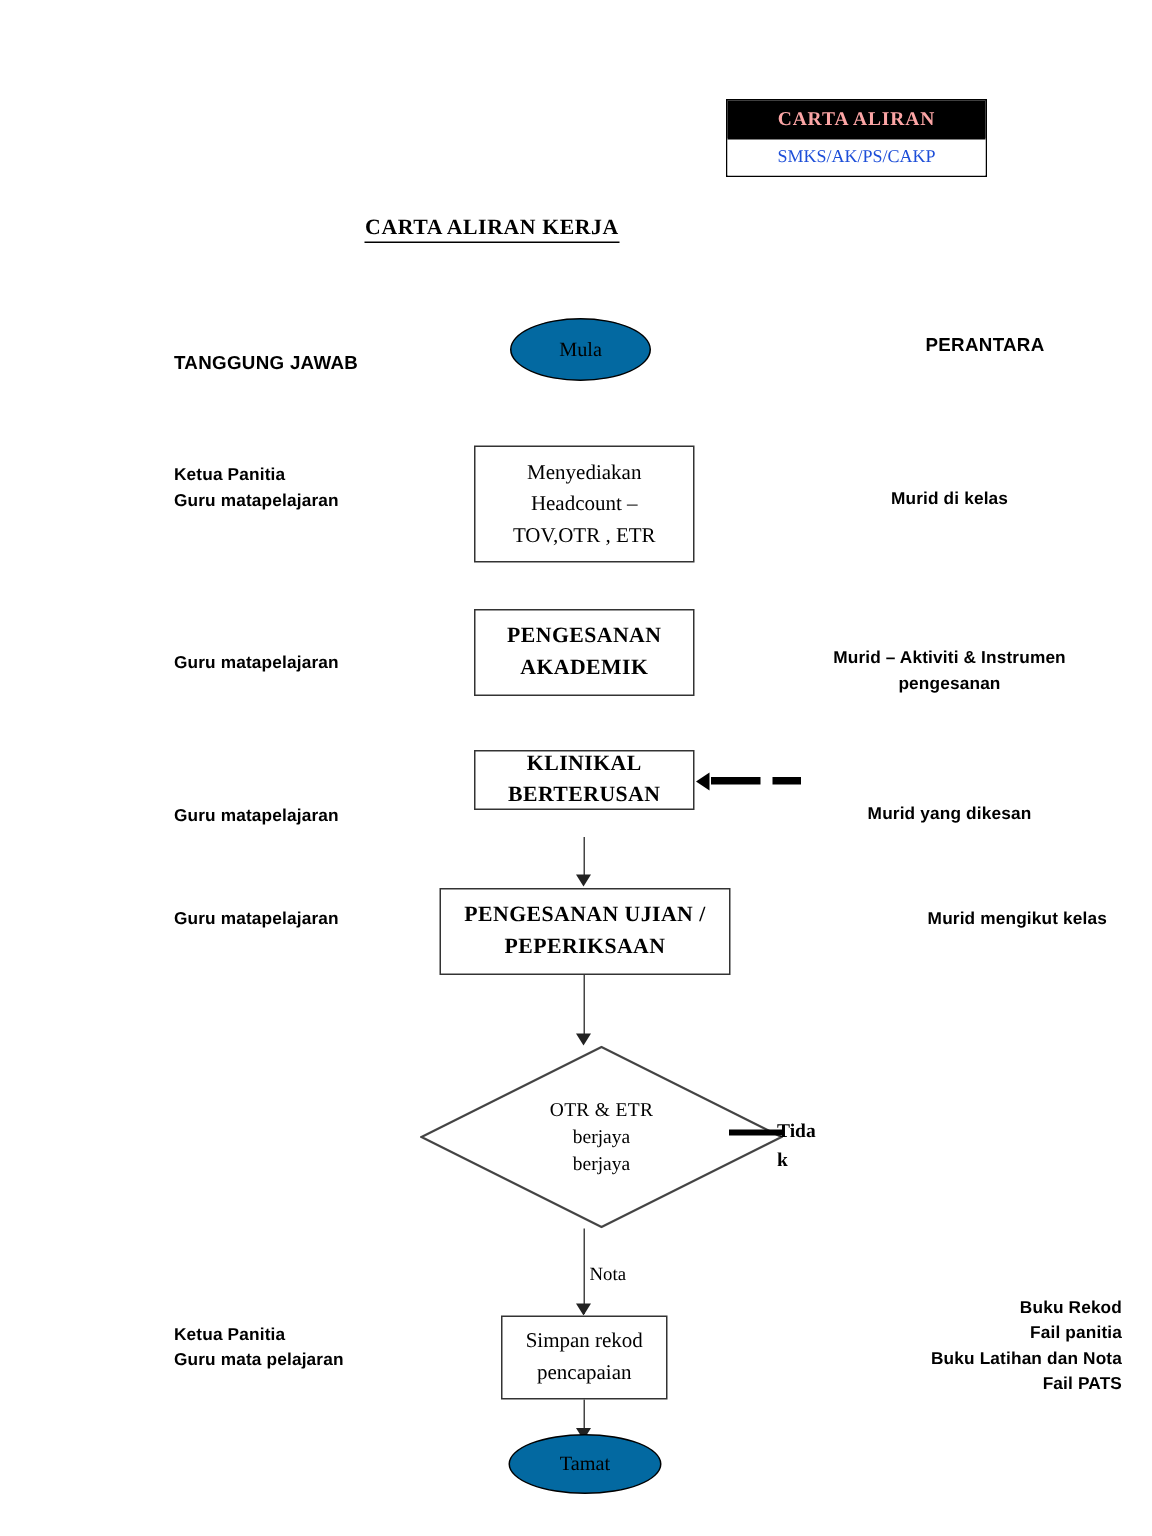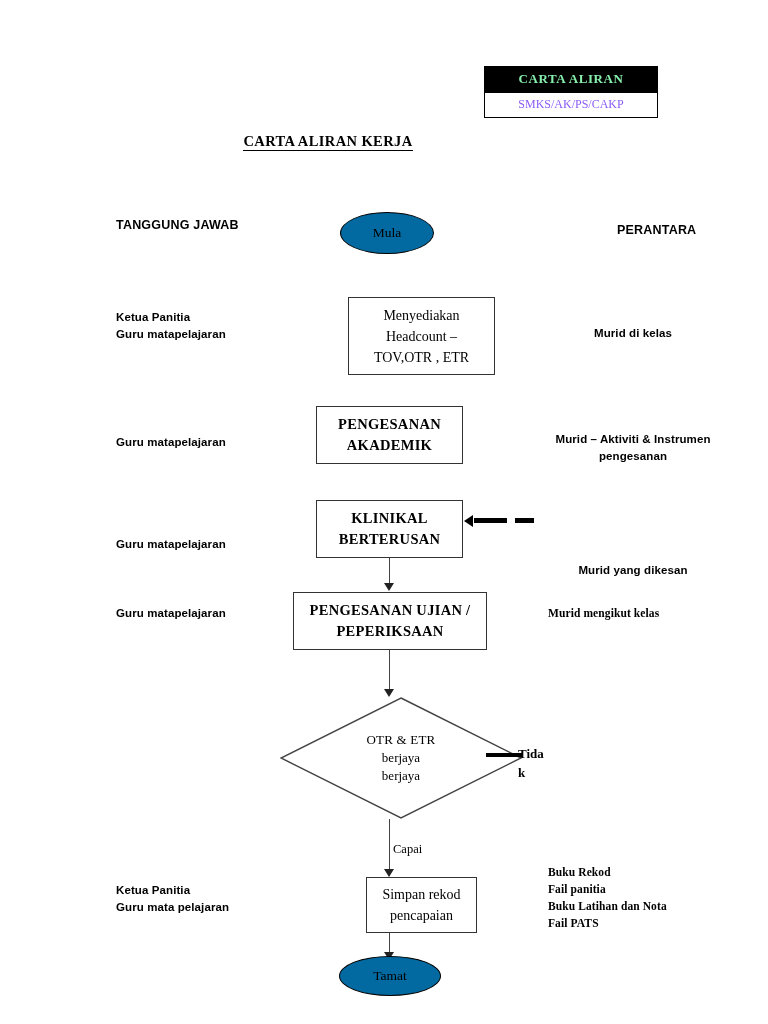--- a/index.html
+++ b/index.html
@@ -4,57 +4,57 @@
 <style>
   html,body{margin:0;padding:0;background:#ffffff;}
   body{
     width:768px;height:1024px;position:relative;overflow:hidden;
     font-family:"Liberation Sans", sans-serif;color:#000;
   }
 
   
   #header-stamp{position:absolute;left:484px;top:66px;width:172px;border:1px solid #000;}
   #header-stamp .title{
-    background:#000;color:#86efac;text-align:center;
+    background:#000;color:#fca5a5;text-align:center;
     font-family:"Liberation Serif", serif;font-weight:bold;
     font-size:13px;letter-spacing:.6px;padding:4px 0 5px;
   }
   #header-stamp .code{
-    background:#fff;color:#8b5cf6;text-align:center;border-top:1px solid #000;
+    background:#fff;color:#1d4ed8;text-align:center;border-top:1px solid #000;
     font-family:"Liberation Serif", serif;font-size:12px;padding:4px 0 5px;
   }
 
   
-  #doc-title{position:absolute;left:0;top:132px;width:656px;text-align:center;}
+  #doc-title{position:absolute;left:0;top:143px;width:656px;text-align:center;}
   #doc-title div{
     font-family:"Liberation Serif", serif;font-weight:bold;font-size:14.5px;
     letter-spacing:.4px;line-height:18px;display:inline-block;
     border-bottom:1px solid #000;padding-bottom:0px;
   }
   #doc-title .l1{margin-bottom:1px;}
 
   
   .colhead{position:absolute;font-weight:bold;font-size:12.5px;letter-spacing:.2px;}
 
   
   .side{
     position:absolute;font-size:11.5px;font-weight:bold;line-height:17px;
     letter-spacing:.1px;
   }
   .side.right{text-align:center;}
-  .side.rightleft{text-align:left;font-family:Liberation Serif, serif;}
+  .side.rightleft{text-align:right;}
 
   
   .node{position:absolute;box-sizing:border-box;}
   .box{
     border:1px solid #333;background:#fff;display:flex;
     align-items:center;justify-content:center;text-align:center;
     font-family:"Liberation Serif", serif;
   }
-  .box.plain{font-size:14px;line-height:21px;margin-left:32px;}
+  .box.plain{font-size:14px;line-height:21px;}
   .box.bold{font-weight:bold;font-size:14.5px;line-height:21px;letter-spacing:.3px;}
 
   .oval{
     border:1.4px solid #000;border-radius:50%;background:#0369a1;
     display:flex;align-items:center;justify-content:center;
     font-family:"Liberation Serif", serif;font-size:13.5px;
   }
 
   .diamond-wrap{position:absolute;}
   .diamond-wrap svg{display:block;}
@@ -92,42 +92,42 @@
 <div id="header-stamp">
   <div class="title">CARTA ALIRAN</div>
   <div class="code">SMKS/AK/PS/CAKP</div>
 </div>
 
 <div id="doc-title">
   <div class="l1">CARTA ALIRAN KERJA</div>
   <br>
 </div>
 
-<div class="colhead" style="left:116px;top:218px;text-align:right;">TANGGUNG JAWAB</div>
+<div class="colhead" style="left:116px;top:235px;text-align:right;">TANGGUNG JAWAB</div>
 <div class="colhead" style="left:585px;top:223px;padding-left:32px;">PERANTARA</div>
 
 <div class="node oval" style="left:340px;top:212px;width:94px;height:42px;">Mula</div>
 
 <div class="side" style="left: 116px; top: 309px; width: 200px; white-space: pre-line;">Ketua Panitia
 Guru matapelajaran</div>
 <div class="node box plain" style="left: 316px; top: 297px; width: 147px; height: 78px; white-space: pre-line;">Menyediakan
 Headcount –
 TOV,OTR , ETR</div>
 <div class="side right" style="left:548px;top:325px;width:170px;text-align:center;">Murid di kelas</div>
 
 <div class="side" style="left:116px;top:434px;width:200px;">Guru matapelajaran</div>
 <div class="node box bold" style="left: 316px; top: 406px; width: 147px; height: 58px; white-space: pre-line;">PENGESANAN
 AKADEMIK</div>
 <div class="side right" style="left: 528px; top: 431px; width: 210px; white-space: pre-line;">Murid – Aktiviti &amp; Instrumen
 pengesanan</div>
 
 <div class="side" style="left:116px;top:536px;width:200px;">Guru matapelajaran</div>
-<div class="node box bold" style="left: 316px; top: 500px; width: 147px; height: 58px; white-space: pre-line;">KLINIKAL
+<div class="node box bold" style="left: 316px; top: 500px; width: 147px; height: 40px; white-space: pre-line;">KLINIKAL
 BERTERUSAN</div>
-<div class="side right" style="left:548px;top:535px;width:170px;margin-top:27px;">Murid yang dikesan</div>
+<div class="side right" style="left:548px;top:535px;width:170px;">Murid yang dikesan</div>
 
 <div class="arrowhead-left" style="left:464px;top:515px;"></div>
 <div class="dash" style="left:474px;top:518px;width:33px;"></div>
 <div class="dash" style="left:515px;top:518px;width:19px;"></div>
 
 <div class="vline" style="left:389px;top:558px;height:28px;"></div>
 <div class="arrowhead" style="left:384px;top:583px;"></div>
 
 <div class="side" style="left:116px;top:605px;width:200px;">Guru matapelajaran</div>
 <div class="node box bold" style="left: 293px; top: 592px; width: 194px; height: 58px; white-space: pre-line;">PENGESANAN UJIAN /
@@ -147,21 +147,21 @@
     <span class="l3">berjaya</span>
   </div>
 </div>
 
 <div class="hline" style="left:486px;top:753px;width:36px;"></div>
 <div class="edge-label bold" style="left:518px;top:744px;width:28px;white-space:pre-line;">Tida
 k</div>
 
 <div class="vline" style="left:389px;top:819px;height:57px;"></div>
 <div class="arrowhead" style="left:384px;top:869px;"></div>
-<div class="edge-label" style="left:393px;top:842px;">Capai</div>
+<div class="edge-label" style="left:393px;top:842px;">Nota</div>
 
 <div class="side" style="left: 116px; top: 882px; width: 210px; white-space: pre-line;">Ketua Panitia
 Guru mata pelajaran</div>
 <div class="node box plain" style="left: 334px; top: 877px; width: 111px; height: 56px; white-space: pre-line;">Simpan rekod
 pencapaian</div>
 <div class="side rightleft" style="left: 548px; top: 864px; width: 200px; white-space: pre-line;">Buku Rekod
 Fail panitia
 Buku Latihan dan Nota
 Fail PATS</div>
 

